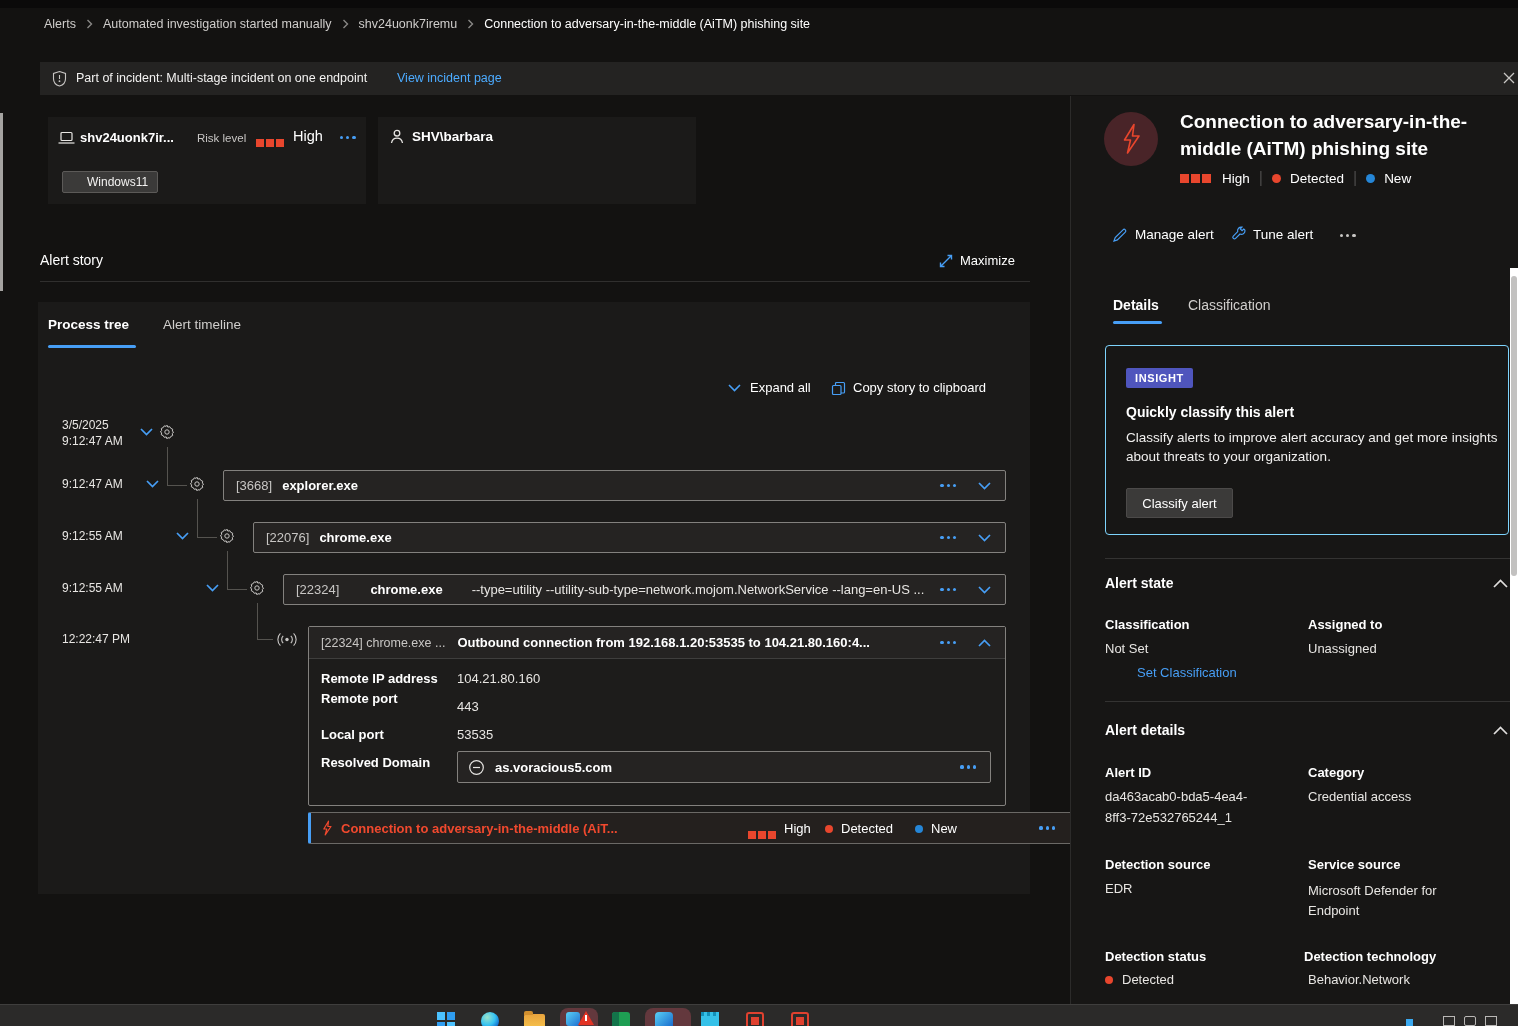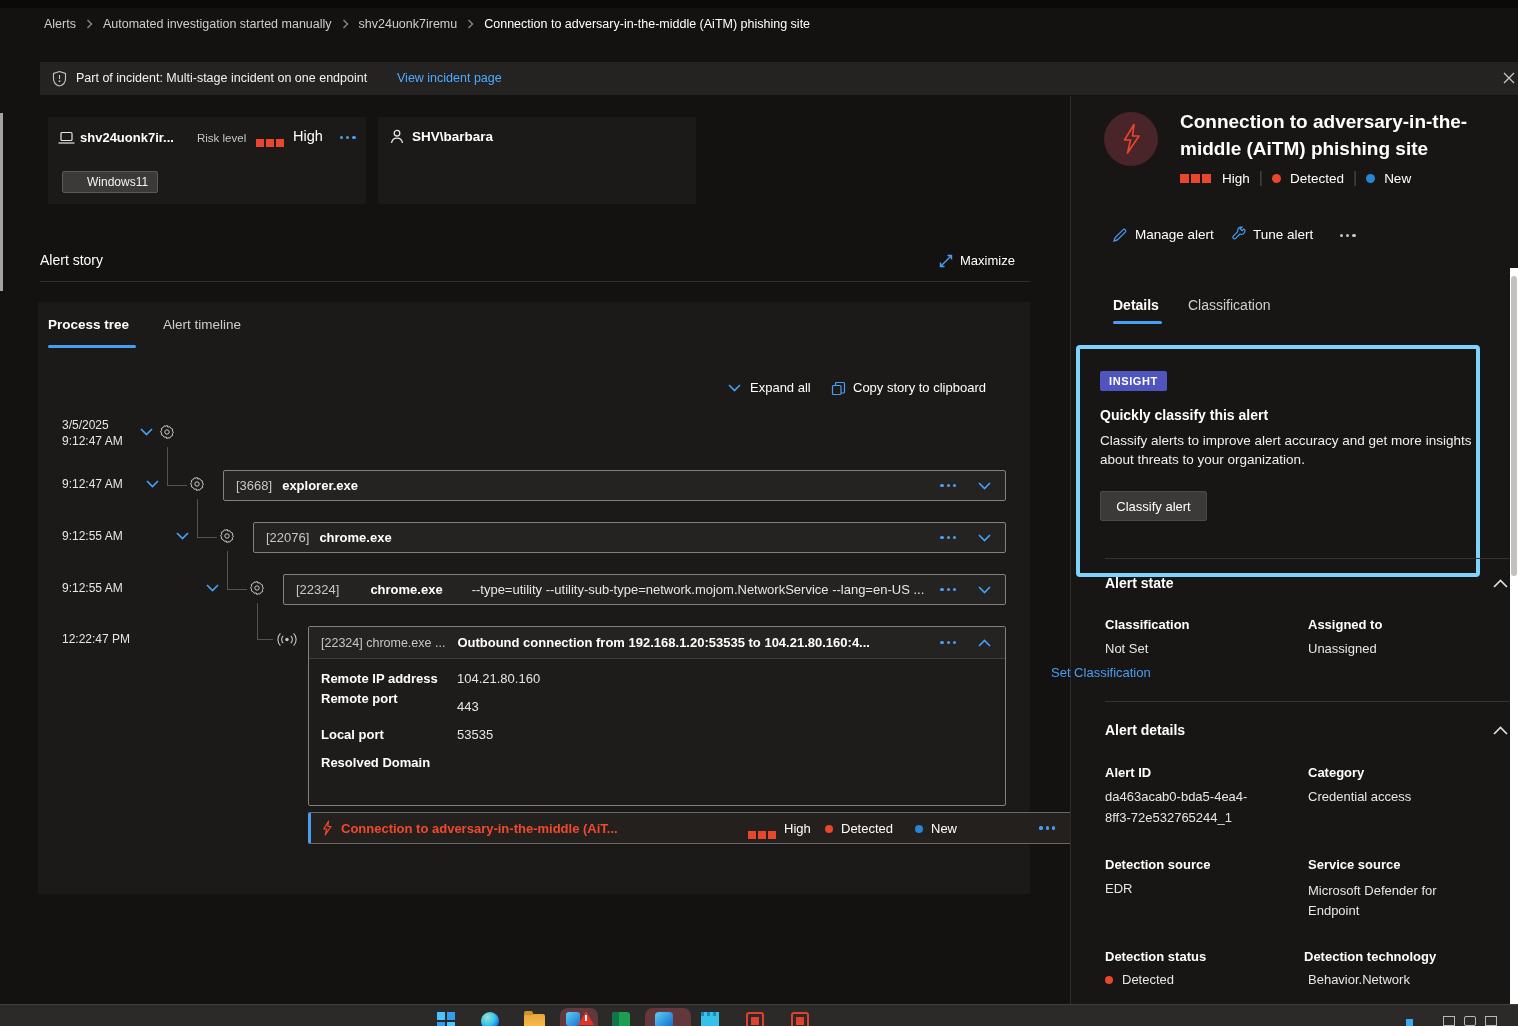--- a/index.html
+++ b/index.html
@@ -276,20 +276,34 @@
           </span>
         </span>
     </div>
     <span class="abs fs13 bold white" style="left:12px;top:44px;">Remote IP address</span>
     <span class="abs fs13" style="left:148px;top:44px;">104.21.80.160</span>
     <span class="abs fs13 bold white" style="left:12px;top:64px;">Remote port</span>
     <span class="abs fs13" style="left:148px;top:72px;">443</span>
     <span class="abs fs13 bold white" style="left:12px;top:100px;">Local port</span>
     <span class="abs fs13" style="left:148px;top:100px;">53535</span>
     <span class="abs fs13 bold white" style="left:12px;top:128px;">Resolved Domain</span>
+    <div class="abs" style="left:148px;top:124px;width:534px;height:32px;background:#252322;border:1px solid #83817e;border-radius:2px;box-sizing:border-box;display:flex;align-items:center;">
+      <span style="margin-left:10px;">
+        <svg width="17" height="17">
+            <circle cx="8.5" cy="8.5" r="6.8" fill="none" stroke="#e8e6e3" stroke-width="1.2"></circle>
+            <path d="M5 8.5h7" stroke="#e8e6e3" stroke-width="1.2"></path>
+          </svg>
+      </span>
+      <span class="fs13 bold white" style="margin-left:10px;">as.voracious5.com</span>
+      <span class="dots3" style="position:absolute;right:14px;">
+          <i></i>
+          <i></i>
+          <i></i>
+        </span>
+    </div>
   </div>
 
   <div class="abs" style="left:308px;top:812px;width:764px;height:32px;background:#24201e;border:1px solid #6b6966;border-left:3px solid #479ef5;border-radius:2px;box-sizing:border-box;display:flex;align-items:center;">
     <span style="margin-left:10px;">
       <svg width="12" height="16">
           <path d="M7.5 1.2L2.8 9h3L4.2 14.8 10 6.5H6.8z" fill="none" stroke="#f1492e" stroke-width="1.2" stroke-linejoin="round"></path>
         </svg>
     </span>
     <span class="fs13 bold" style="margin-left:8px;color:#f1492e;">Connection to adversary-in-the-middle (AiT...</span>
     <span style="position:absolute;left:437px;top:12px;"><i class="sq"></i><i class="sq"></i><i class="sq"></i></span>
@@ -340,38 +354,38 @@
   <span class="abs dots3 gray" style="left:1340px;top:234px;">
       <i></i>
       <i></i>
       <i></i>
     </span>
 
   <span class="abs bold white fs14" style="left:1113px;top:297px;">Details</span>
   <div class="tabu" style="left:1113px;top:321px;width:49px;"></div>
   <span class="abs fs14" style="left:1188px;top:297px;color:#d0cecc;">Classification</span>
 
-  <div class="abs" style="left:1076px;top:345px;width:404px;height:232px;border:4px solid #7dd3fc;border-radius:4px;box-sizing:border-box;">
+  <div class="abs" style="left:1105px;top:345px;width:404px;height:190px;border:1px solid #7dd3fc;border-radius:4px;box-sizing:border-box;">
     <span class="abs bold" style="left:20px;top:22px;background:#4f55bd;color:#fff;font-size:11px;letter-spacing:.6px;padding:4px 9px;border-radius:2px;">INSIGHT</span>
     <span class="abs bold white fs14" style="left:20px;top:58px;">Quickly classify this alert</span>
     <div class="abs fs135" style="left:20px;top:82px;width:372px;line-height:19px;color:#f0efee;">Classify alerts to improve alert accuracy and get more insights about threats to your organization.</div>
     <div class="abs fs13 white" style="left:20px;top:142px;width:107px;height:30px;background:#3b3a39;border:1px solid #4c4a49;border-radius:2px;display:flex;align-items:center;justify-content:center;box-sizing:border-box;">Classify alert</div>
   </div>
 
   <div class="hdiv" style="left:1105px;top:558px;width:405px;"></div>
 
   <span class="abs bold white fs14" style="left:1105px;top:575px;">Alert state</span>
   <span class="abs" style="left:1493px;top:579px;">
       <svg width="15" height="9">
         <path d="M1 8l6.5-6.5L14 8" stroke="#e0dedd" stroke-width="1.7" fill="none"></path>
       </svg>
     </span>
   <span class="abs bold white fs13" style="left:1105px;top:617px;">Classification</span>
   <span class="abs fs13" style="left:1105px;top:641px;">Not Set</span>
-  <span class="abs fs13 blue" style="left:1051px;top:665px;">Set Classification</span>
+  <span class="abs fs13 blue" style="left:1137px;top:665px;">Set Classification</span>
   <span class="abs bold white fs13" style="left:1308px;top:617px;">Assigned to</span>
   <span class="abs fs13" style="left:1308px;top:641px;">Unassigned</span>
 
   <div class="hdiv" style="left:1105px;top:701px;width:405px;"></div>
 
   <span class="abs bold white fs14" style="left:1105px;top:722px;">Alert details</span>
   <span class="abs" style="left:1493px;top:726px;">
       <svg width="15" height="9">
         <path d="M1 8l6.5-6.5L14 8" stroke="#e0dedd" stroke-width="1.7" fill="none"></path>
       </svg>

